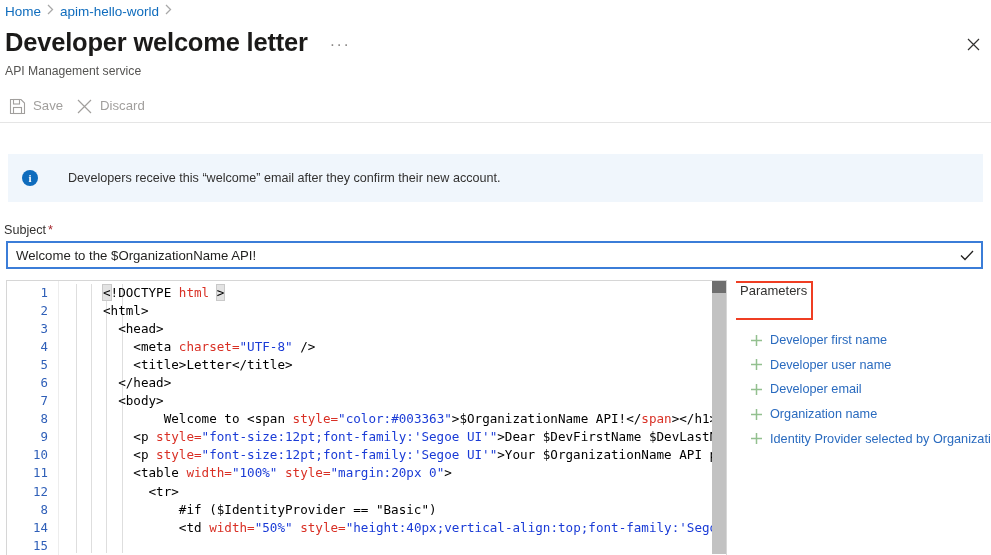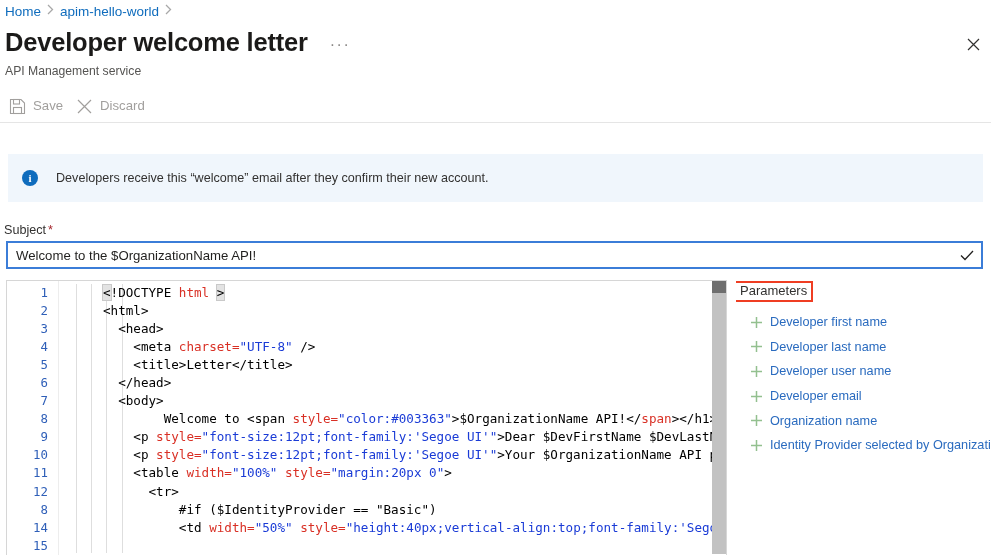--- a/index.html
+++ b/index.html
@@ -130,21 +130,21 @@
     font-size: 11px;
     font-weight: 700;
     display: flex;
     align-items: center;
     justify-content: center;
     font-family: "Liberation Serif", serif;
     flex: 0 0 auto;
     line-height: 1;
   }
   #info-text {
-    margin-left: 18px;
+    margin-left: 30px;
     font-size: 12.6px;
     color: #323130;
   }
 
   
   #subject-label {
     position: absolute;
     top: 223px; left: 4px;
     font-size: 12.6px;
     color: #323130;
@@ -266,21 +266,21 @@
     position: absolute;
     top: 281px;
     left: 736px;
     width: 255px;
     height: 274px;
     overflow: hidden;
   }
   #params-title-box {
     display: inline-block;
     border: 2px solid #ef3e23;
-    padding: 0px 4px 1px 4px;
+    padding: 0px 4px 19px 4px;
     margin-left: -2px;
   }
   #params-title {
     font-size: 13px;
     color: #323130;
     line-height: 16px;
     white-space: nowrap;
   }
   #params-list {
     margin-top: 8px;
@@ -434,28 +434,20 @@
           </svg>
         </span>
         <span class="param-label">Developer first name</span>
       </div>
       <div class="param-item">
         <span class="param-plus">
           <svg width="13" height="13" viewBox="0 0 13 13">
             <path d="M6.5 1 V12 M1 6.5 H12" stroke="#93c08f" stroke-width="1.5" fill="none"></path>
           </svg>
         </span>
-        <span class="param-label">Developer last name</span>
-      </div>
-      <div class="param-item">
-        <span class="param-plus">
-          <svg width="13" height="13" viewBox="0 0 13 13">
-            <path d="M6.5 1 V12 M1 6.5 H12" stroke="#93c08f" stroke-width="1.5" fill="none"></path>
-          </svg>
-        </span>
         <span class="param-label">Developer user name</span>
       </div>
       <div class="param-item">
         <span class="param-plus">
           <svg width="13" height="13" viewBox="0 0 13 13">
             <path d="M6.5 1 V12 M1 6.5 H12" stroke="#93c08f" stroke-width="1.5" fill="none"></path>
           </svg>
         </span>
         <span class="param-label">Developer email</span>
       </div>

